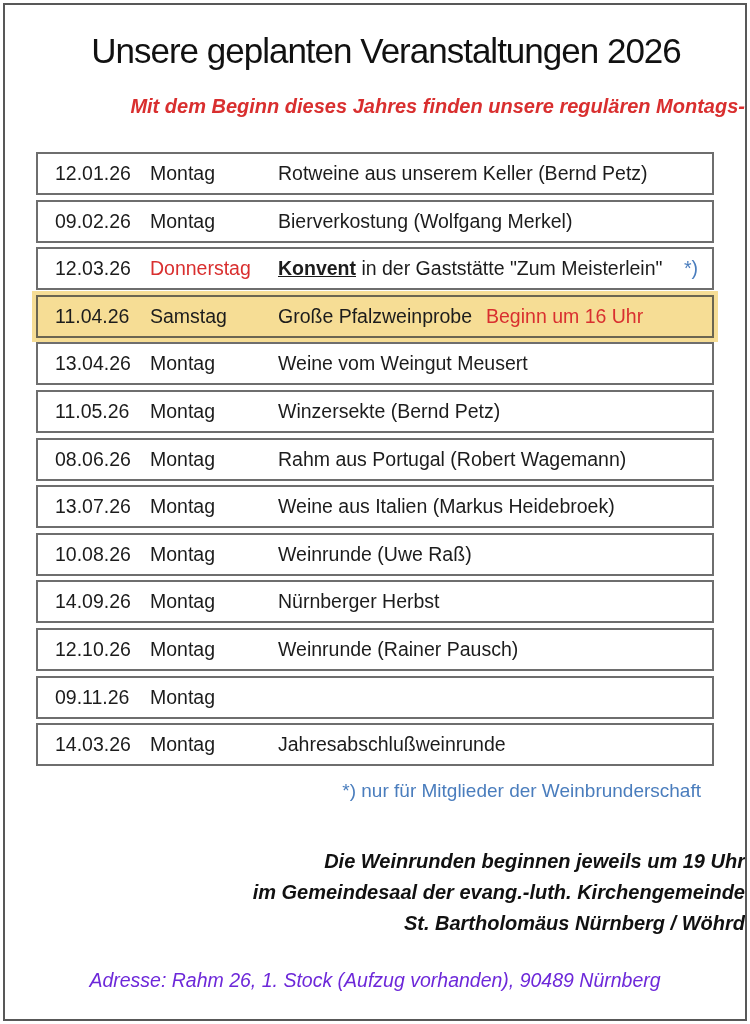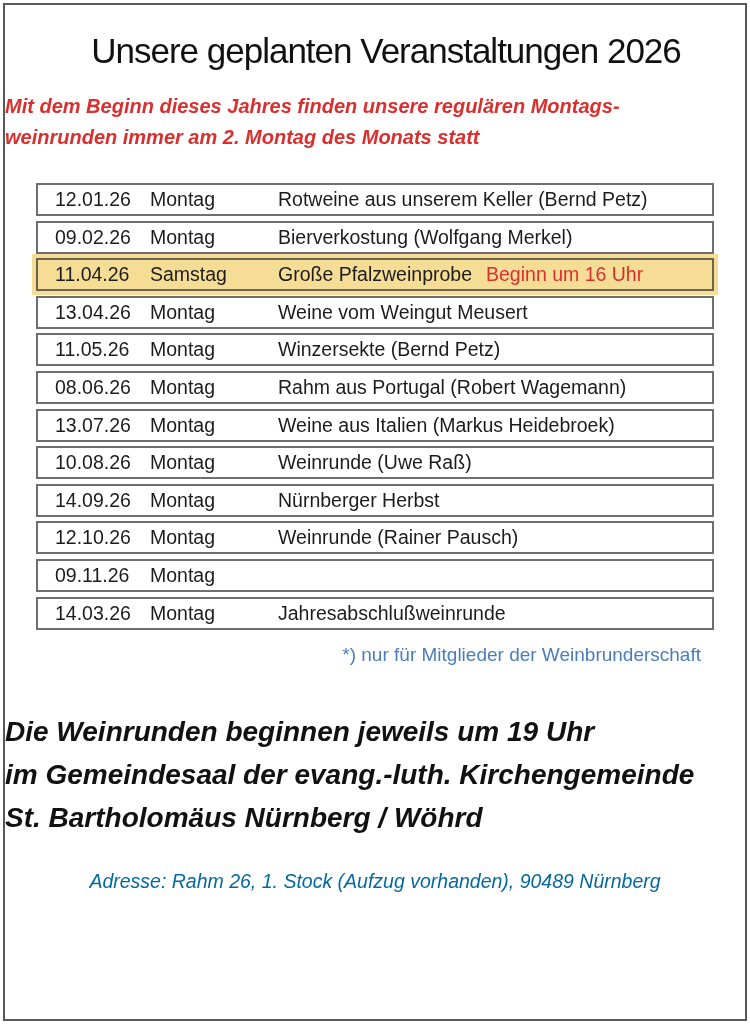--- a/index.html
+++ b/index.html
@@ -30,34 +30,34 @@
     margin-top: 26px;
     text-align: center;
     font-size: 35px;
     font-weight: 400;
     letter-spacing: -1px;
     color: #111;
     padding-left: 22px;
   }
   .subtitle {
     margin-top: 20px;
-    text-align: left;
+    text-align: right;
     font-size: 20px;
     font-style: italic;
     font-weight: 700;
     color: var(--red);
     line-height: 1.55;
   }
   .table {
     margin: 30px 31px 0 31px;
   }
   .row {
     display: flex;
     align-items: center;
-    height: 33px;
+    height: 43px;
     border: 2px solid var(--border-gray);
     background: #ffffff;
     margin-bottom: 4.6px;
     font-size: 19.5px;
   }
   .row.highlight {
     background: var(--hl-yellow);
     border-color: var(--hl-border);
     box-shadow: 0 0 0 4px var(--hl-yellow);
   }
@@ -83,56 +83,61 @@
   .underline { text-decoration: underline; }
   .gap { margin-left: 14px; }
   .footnote {
     margin: 14px 44px 0 0;
     text-align: right;
     font-size: 19px;
     color: var(--blue);
   }
   .footer-block {
     margin-top: 44px;
-    text-align: left;
-    font-size: 28px;
+    text-align: right;
+    font-size: 20px;
     font-style: italic;
     font-weight: 700;
     line-height: 1.55;
     color: #111;
   }
   .address {
     margin-top: 30px;
     text-align: center;
     font-size: 19.5px;
     font-style: italic;
-    color: #0369a1;
+    color: #6d28d9;
   }
 </style>
 </head>
 <body>
 
 <div class="page">
   <h1 class="title">Unsere geplanten Veranstaltungen 2026</h1>
 
   <div class="subtitle">
     <div>Mit dem Beginn dieses Jahres finden unsere regulären Montags-</div>
-    <div>weinrunden immer am 2. Montag des Monats statt</div>
   </div>
 
   <div class="table">
       <div class="row">
         <span class="cell date">12.01.26</span>
         <span class="cell day">Montag</span>
         <span class="cell desc"><span>Rotweine aus unserem Keller (Bernd Petz)</span></span>
       </div>
       <div class="row">
         <span class="cell date">09.02.26</span>
         <span class="cell day">Montag</span>
         <span class="cell desc"><span>Bierverkostung (Wolfgang Merkel)</span></span>
+      </div>
+      <div class="row">
+        <span class="cell date">12.03.26</span>
+        <span class="cell day red">Donnerstag</span>
+        <span class="cell desc"><span class="bold underline">Konvent</span><span> in der Gaststätte "Zum Meisterlein"</span></span>
+        <span class="cell note">*)</span>
       </div>
       <div class="row highlight">
         <span class="cell date">11.04.26</span>
         <span class="cell day">Samstag</span>
         <span class="cell desc"><span>Große Pfalzweinprobe</span><span class="red gap">Beginn um 16 Uhr</span></span>
       </div>
       <div class="row">
         <span class="cell date">13.04.26</span>
         <span class="cell day">Montag</span>
         <span class="cell desc"><span>Weine vom Weingut Meusert</span></span>

